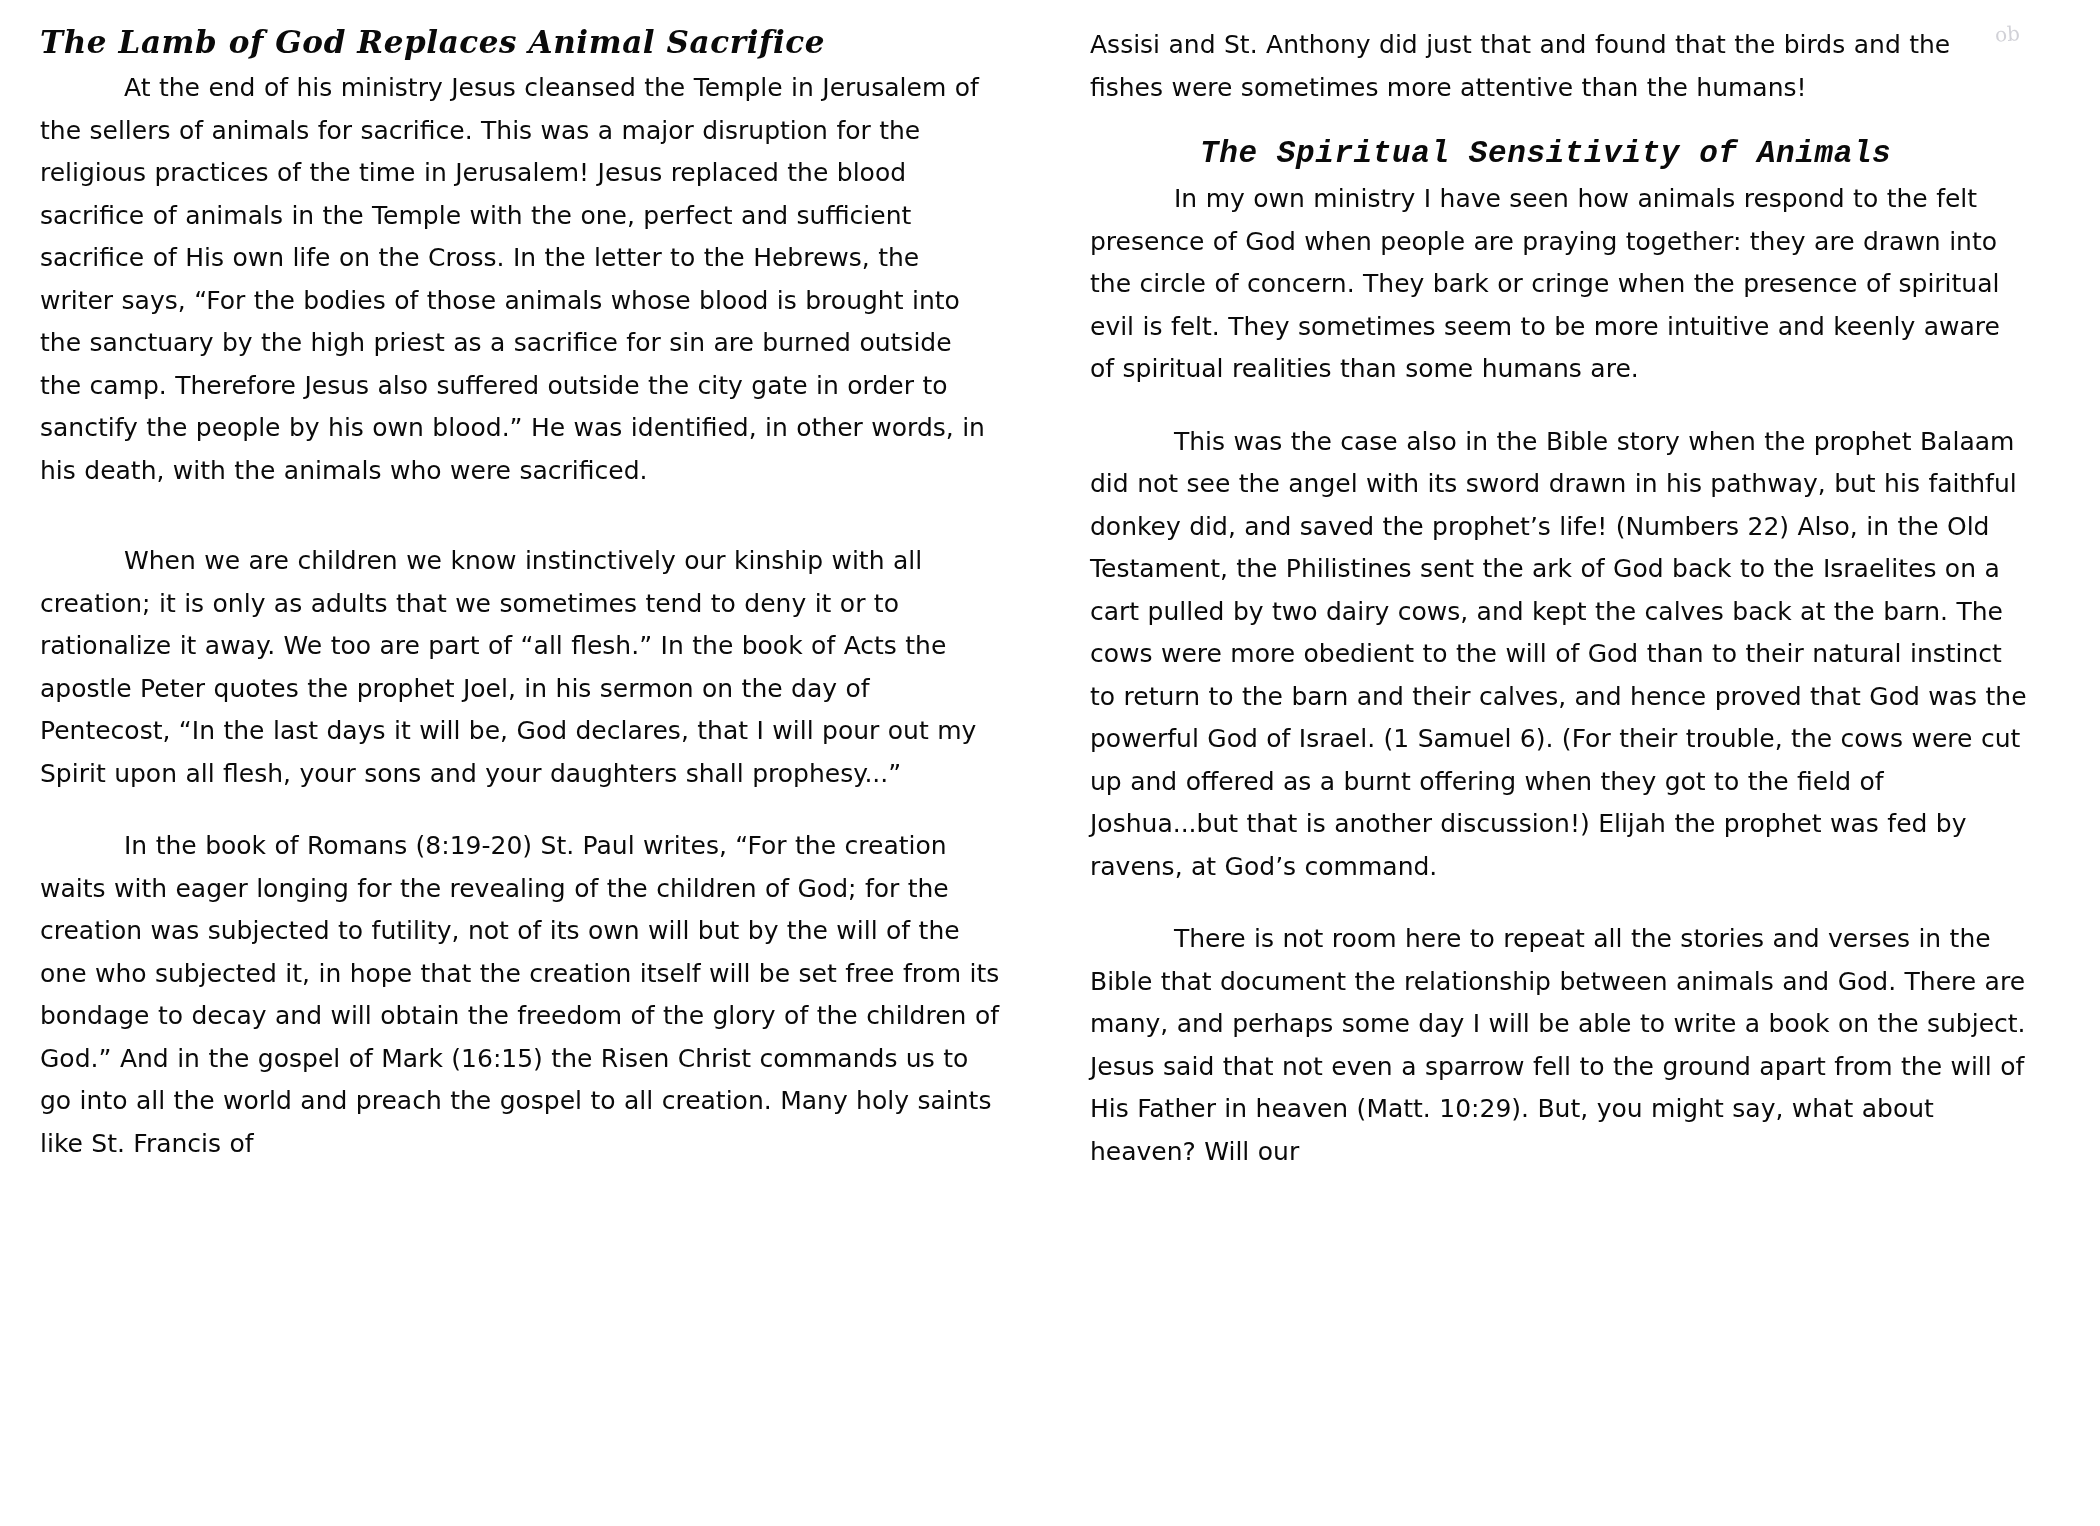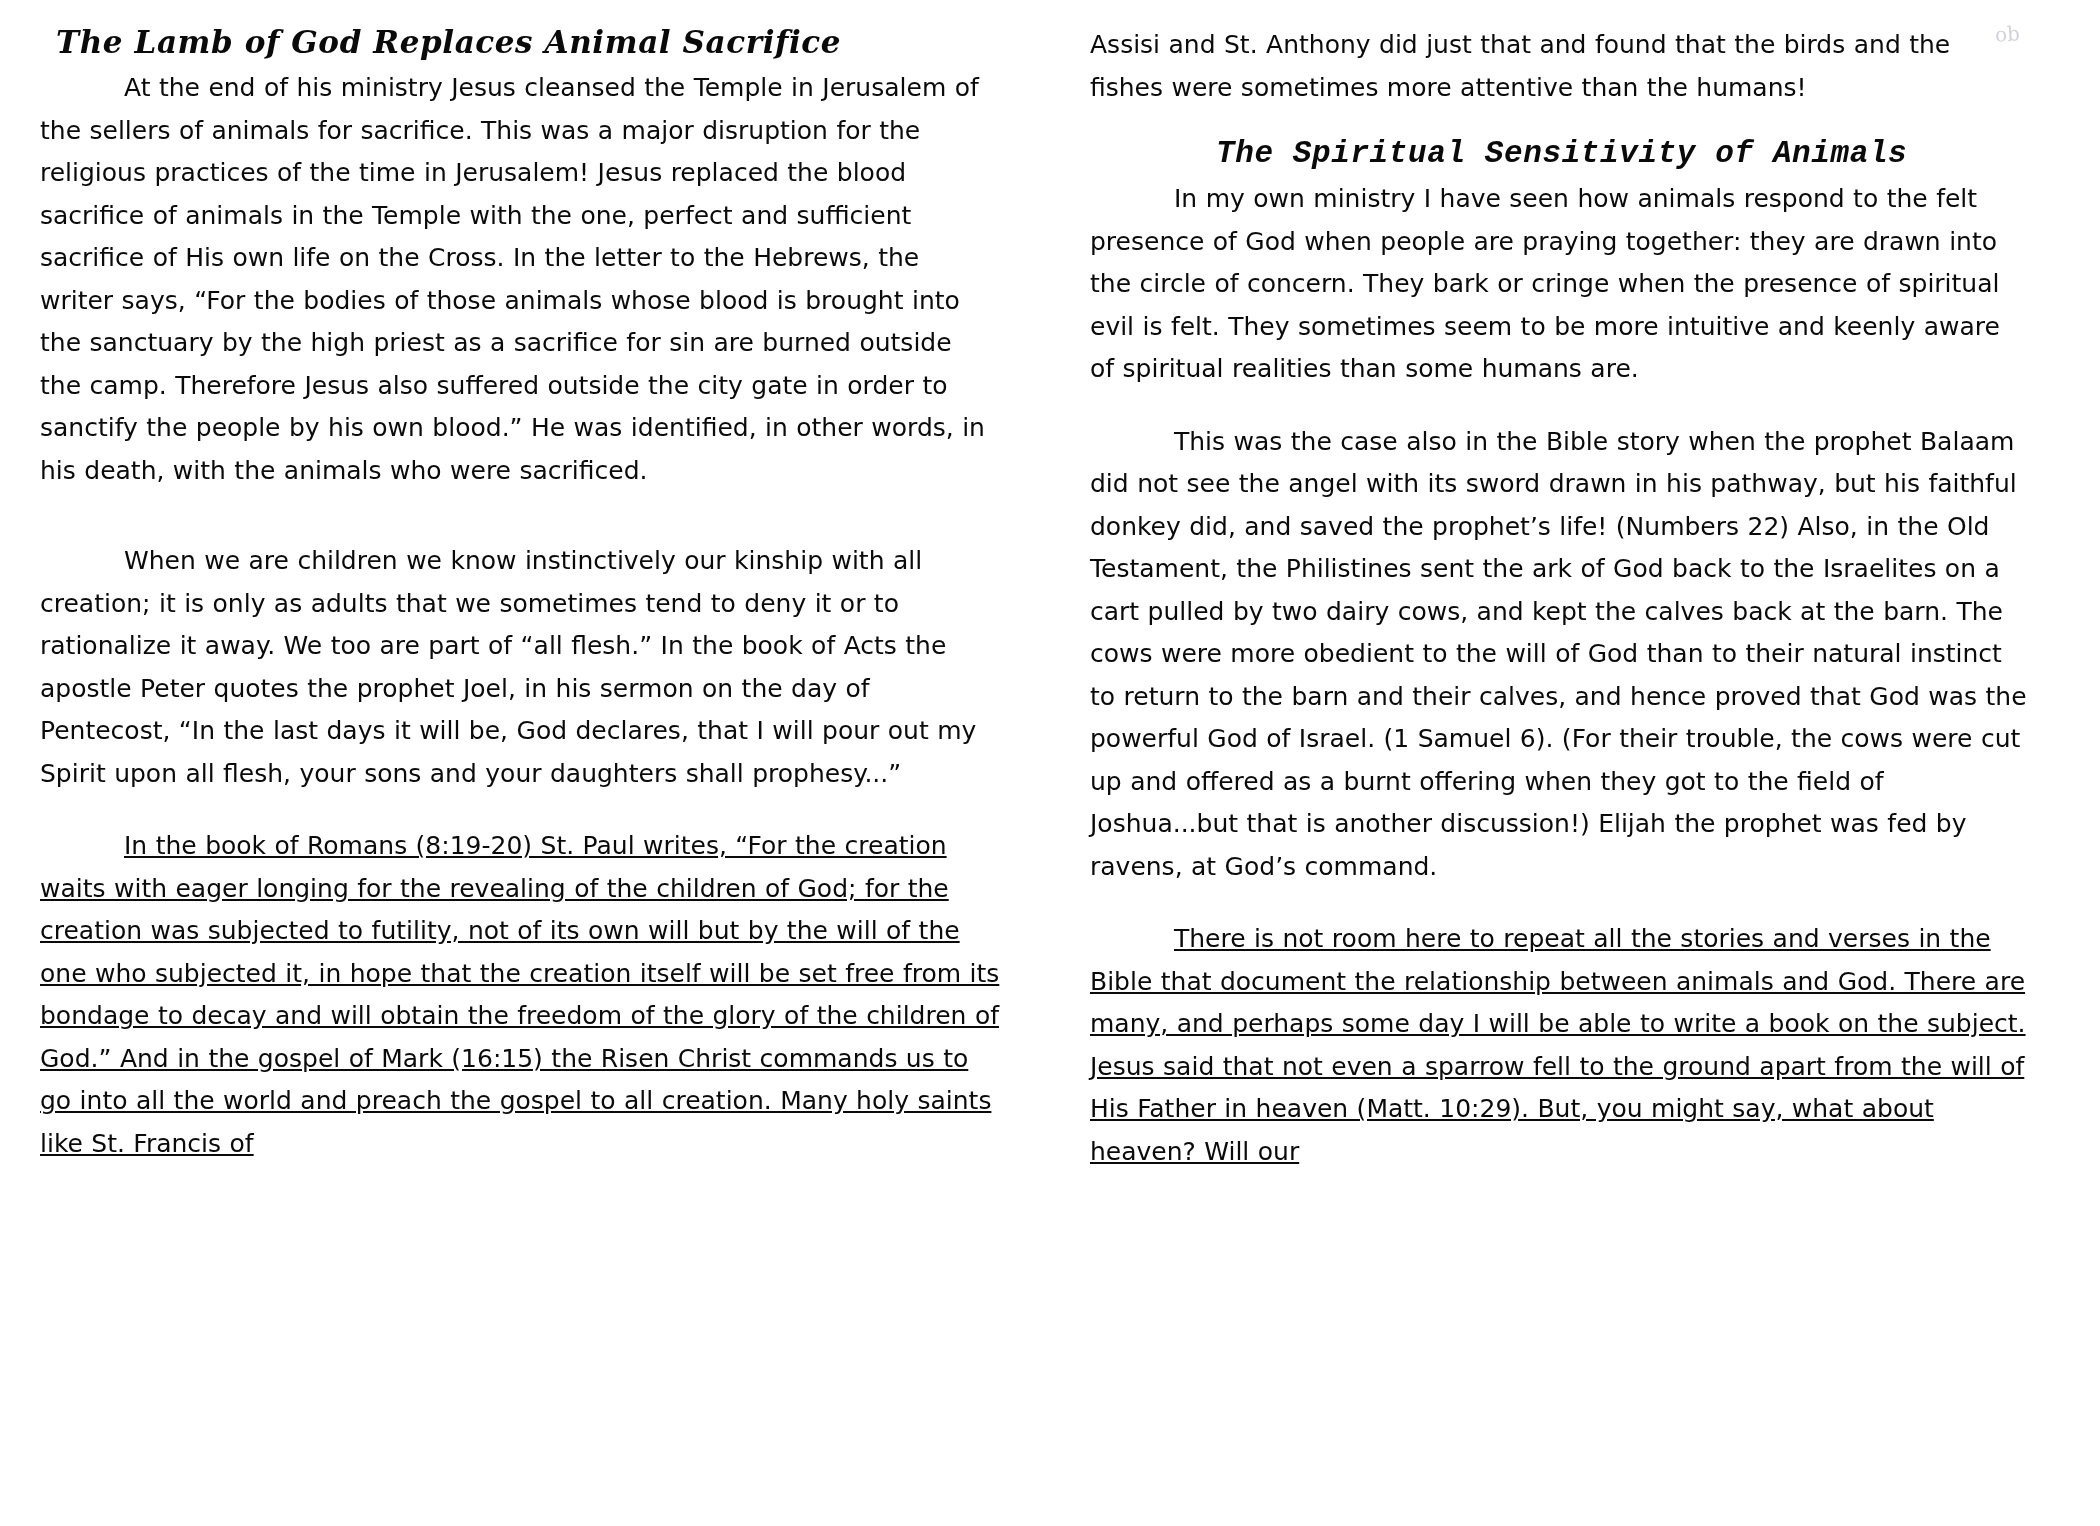--- a/index.html
+++ b/index.html
@@ -34,38 +34,38 @@
   }
   .col-left { max-width: 965px; }
   .col-right { max-width: 940px; }
 
   h2.heading {
     font-family: "DejaVu Serif", serif;
     font-style: italic;
     font-weight: 700;
     font-size: 31px;
     line-height: 1.2;
-    margin: 0 0 6px 16px;
+    margin: 0 0 6px 0;
     letter-spacing: 0.6px;
     color: #0a0a0a;
   }
   h2.heading.indent-1 { padding-left: 110px; font-family: Liberation Mono, monospace; }
   h2.heading.indent-2 { padding-left: 100px; }
 
   p.para {
     font-size: 25px;
     line-height: 42.5px;
     margin: 0 0 30px 0;
     text-indent: 84px;
     color: #0a0a0a;
     word-spacing: 0.5px;
   }
   p.para.tight { margin-bottom: 26px; }
   p.para.no-indent { text-indent: 0; }
-  p.para.last { margin-bottom: 0; text-decoration: underline; }
+  p.para.last { margin-bottom: 0; }
 
   .spacer-sm { height: 18px; }
 
   .smudge {
     position: absolute;
     right: 80px;
     top: 22px;
     font-size: 20px;
     color: #b9b9c2;
     font-family: "DejaVu Serif", serif;

